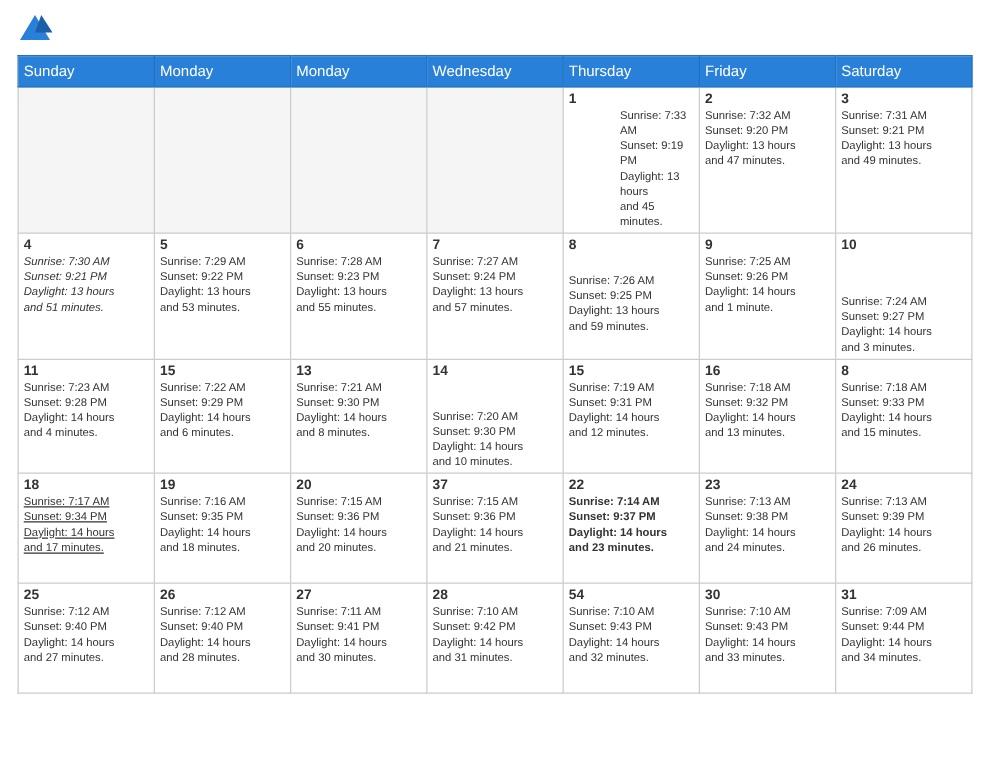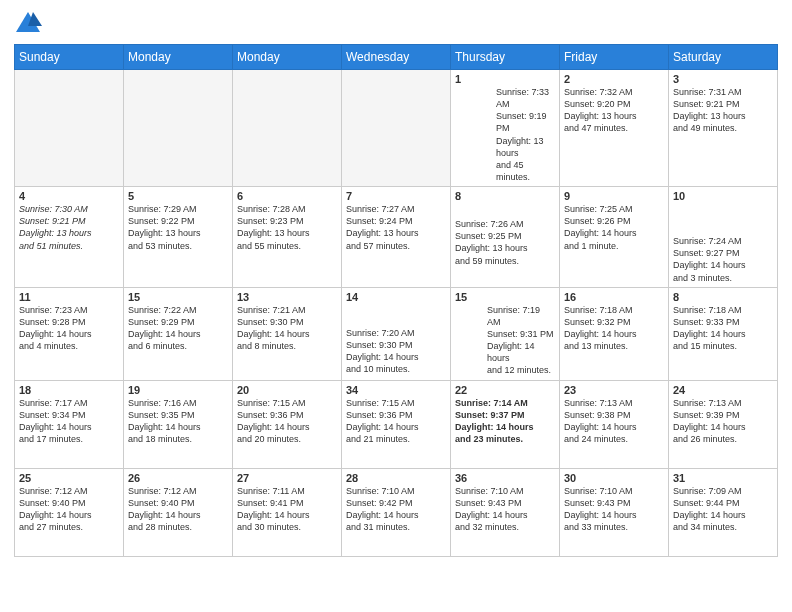--- a/index.html
+++ b/index.html
@@ -236,21 +236,21 @@
           </td>
           <td>
             <span class="day-number">14</span>
             <div class="day-info" style="white-space: pre-line; margin-top: 24px;">Sunrise: 7:20 AM
 Sunset: 9:30 PM
 Daylight: 14 hours
 and 10 minutes.</div>
           </td>
           <td>
             <span class="day-number">15</span>
-            <div class="day-info" style="white-space: pre-line; margin-left: 32px;">Sunrise: 7:19 AM
+            <div class="day-info" style="white-space: pre-line;">Sunrise: 7:19 AM
 Sunset: 9:31 PM
 Daylight: 14 hours
 and 12 minutes.</div>
           </td>
           <td>
             <span class="day-number">16</span>
             <div class="day-info" style="white-space: pre-line;">Sunrise: 7:18 AM
 Sunset: 9:32 PM
 Daylight: 14 hours
 and 13 minutes.</div>
@@ -259,41 +259,41 @@
             <span class="day-number">8</span>
             <div class="day-info" style="white-space: pre-line;">Sunrise: 7:18 AM
 Sunset: 9:33 PM
 Daylight: 14 hours
 and 15 minutes.</div>
           </td>
         </tr>
         <tr>
           <td>
             <span class="day-number">18</span>
-            <div class="day-info" style="white-space: pre-line;">Sunrise: 7:17 AM
+            <div class="day-info" style="white-space: pre-line; text-decoration: underline;">Sunrise: 7:17 AM
 Sunset: 9:34 PM
 Daylight: 14 hours
 and 17 minutes.</div>
           </td>
           <td>
             <span class="day-number">19</span>
             <div class="day-info" style="white-space: pre-line;">Sunrise: 7:16 AM
 Sunset: 9:35 PM
 Daylight: 14 hours
 and 18 minutes.</div>
           </td>
           <td>
             <span class="day-number">20</span>
             <div class="day-info" style="white-space: pre-line;">Sunrise: 7:15 AM
 Sunset: 9:36 PM
 Daylight: 14 hours
 and 20 minutes.</div>
           </td>
           <td>
-            <span class="day-number">34</span>
+            <span class="day-number">37</span>
             <div class="day-info" style="white-space: pre-line;">Sunrise: 7:15 AM
 Sunset: 9:36 PM
 Daylight: 14 hours
 and 21 minutes.</div>
           </td>
           <td>
             <span class="day-number">22</span>
             <div class="day-info" style="white-space: pre-line; font-weight: bold;">Sunrise: 7:14 AM
 Sunset: 9:37 PM
 Daylight: 14 hours
@@ -337,21 +337,21 @@
 and 30 minutes.</div>
           </td>
           <td>
             <span class="day-number">28</span>
             <div class="day-info" style="white-space: pre-line;">Sunrise: 7:10 AM
 Sunset: 9:42 PM
 Daylight: 14 hours
 and 31 minutes.</div>
           </td>
           <td>
-            <span class="day-number">36</span>
+            <span class="day-number">54</span>
             <div class="day-info" style="white-space: pre-line;">Sunrise: 7:10 AM
 Sunset: 9:43 PM
 Daylight: 14 hours
 and 32 minutes.</div>
           </td>
           <td>
             <span class="day-number">30</span>
             <div class="day-info" style="white-space: pre-line;">Sunrise: 7:10 AM
 Sunset: 9:43 PM
 Daylight: 14 hours

